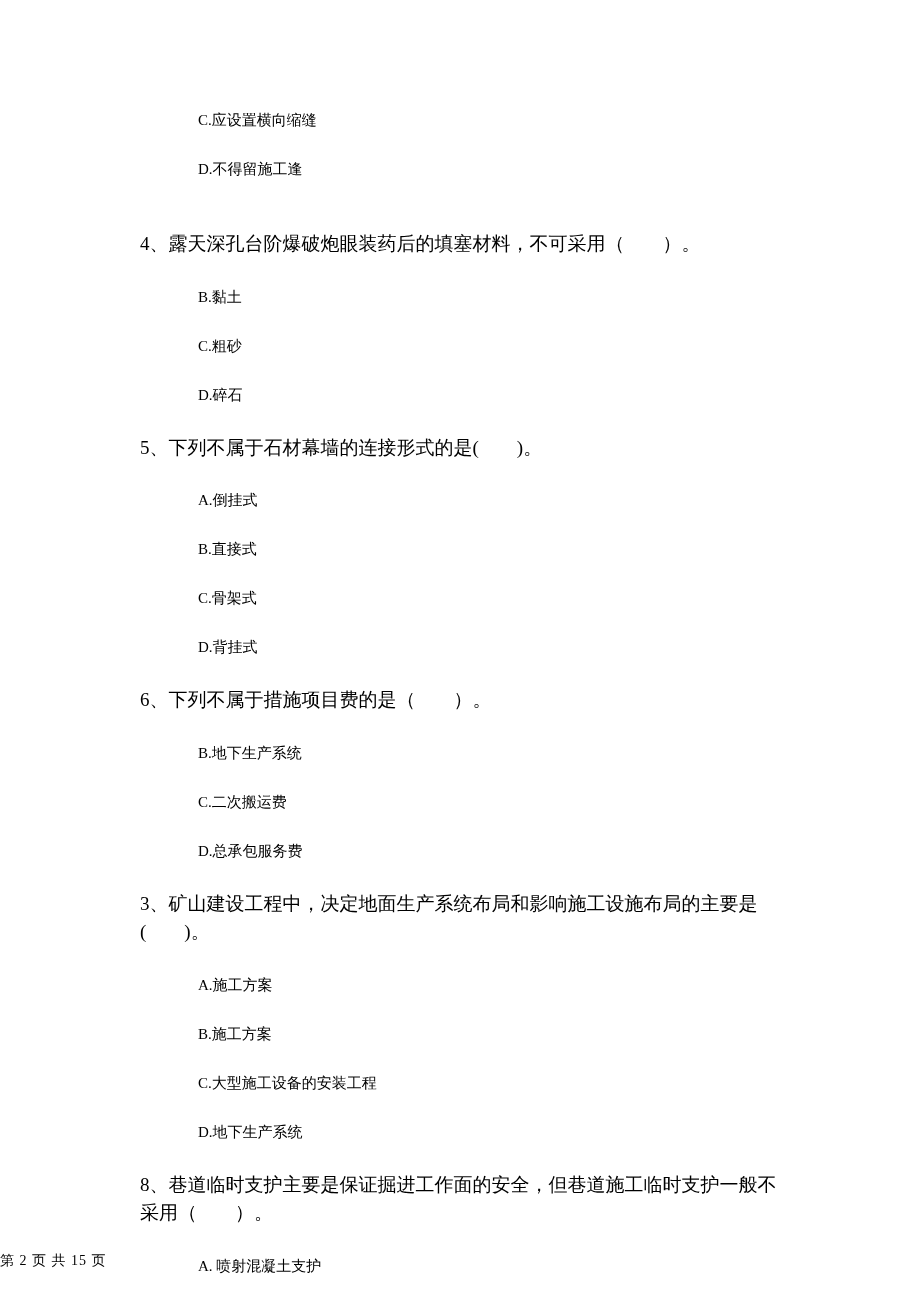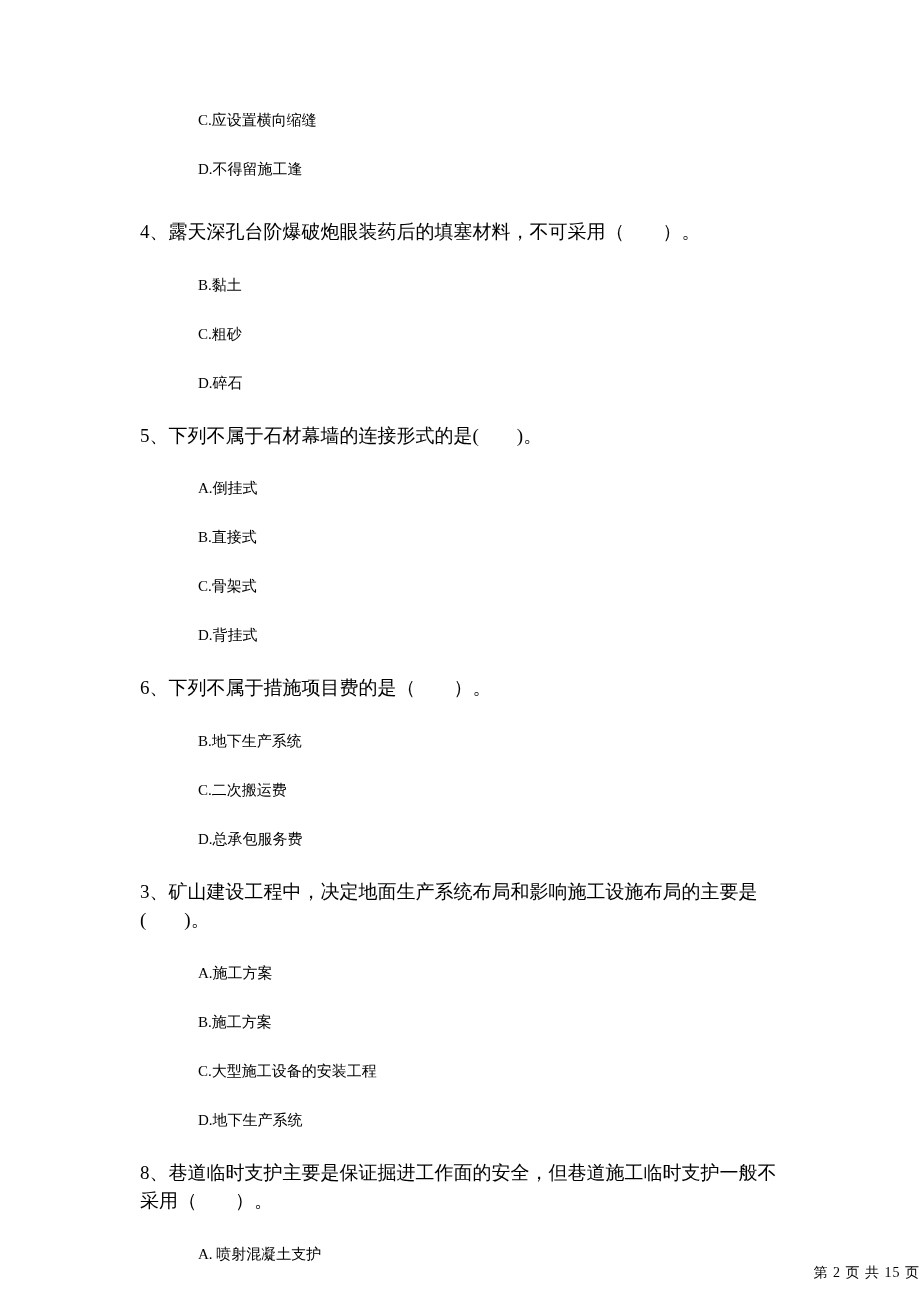--- a/index.html
+++ b/index.html
@@ -8,39 +8,39 @@
     height: 1302px;
     background: #ffffff;
     font-family: "SimSun", "宋体", serif;
     color: #000000;
     position: relative;
   }
   .page {
     padding: 110px 140px 0 140px;
   }
   .option-block {
-    margin-bottom: 38px;
+    margin-bottom: 50px;
   }
   .option {
     font-size: 15px;
     line-height: 1.4;
     margin-left: 58px;
     margin-bottom: 28px;
   }
   .question {
     font-size: 19px;
     line-height: 1.5;
     margin-bottom: 28px;
   }
   .footer {
     position: absolute;
-    bottom: 20px;
+    bottom: 32px;
     left: 0;
     width: 100%;
-    text-align: right;
+    text-align: left;
     font-size: 14px;
     letter-spacing: 1px;
   }
 </style>
 </head>
 <body>
 
 <div class="page">
 
   <div class="option-block">

